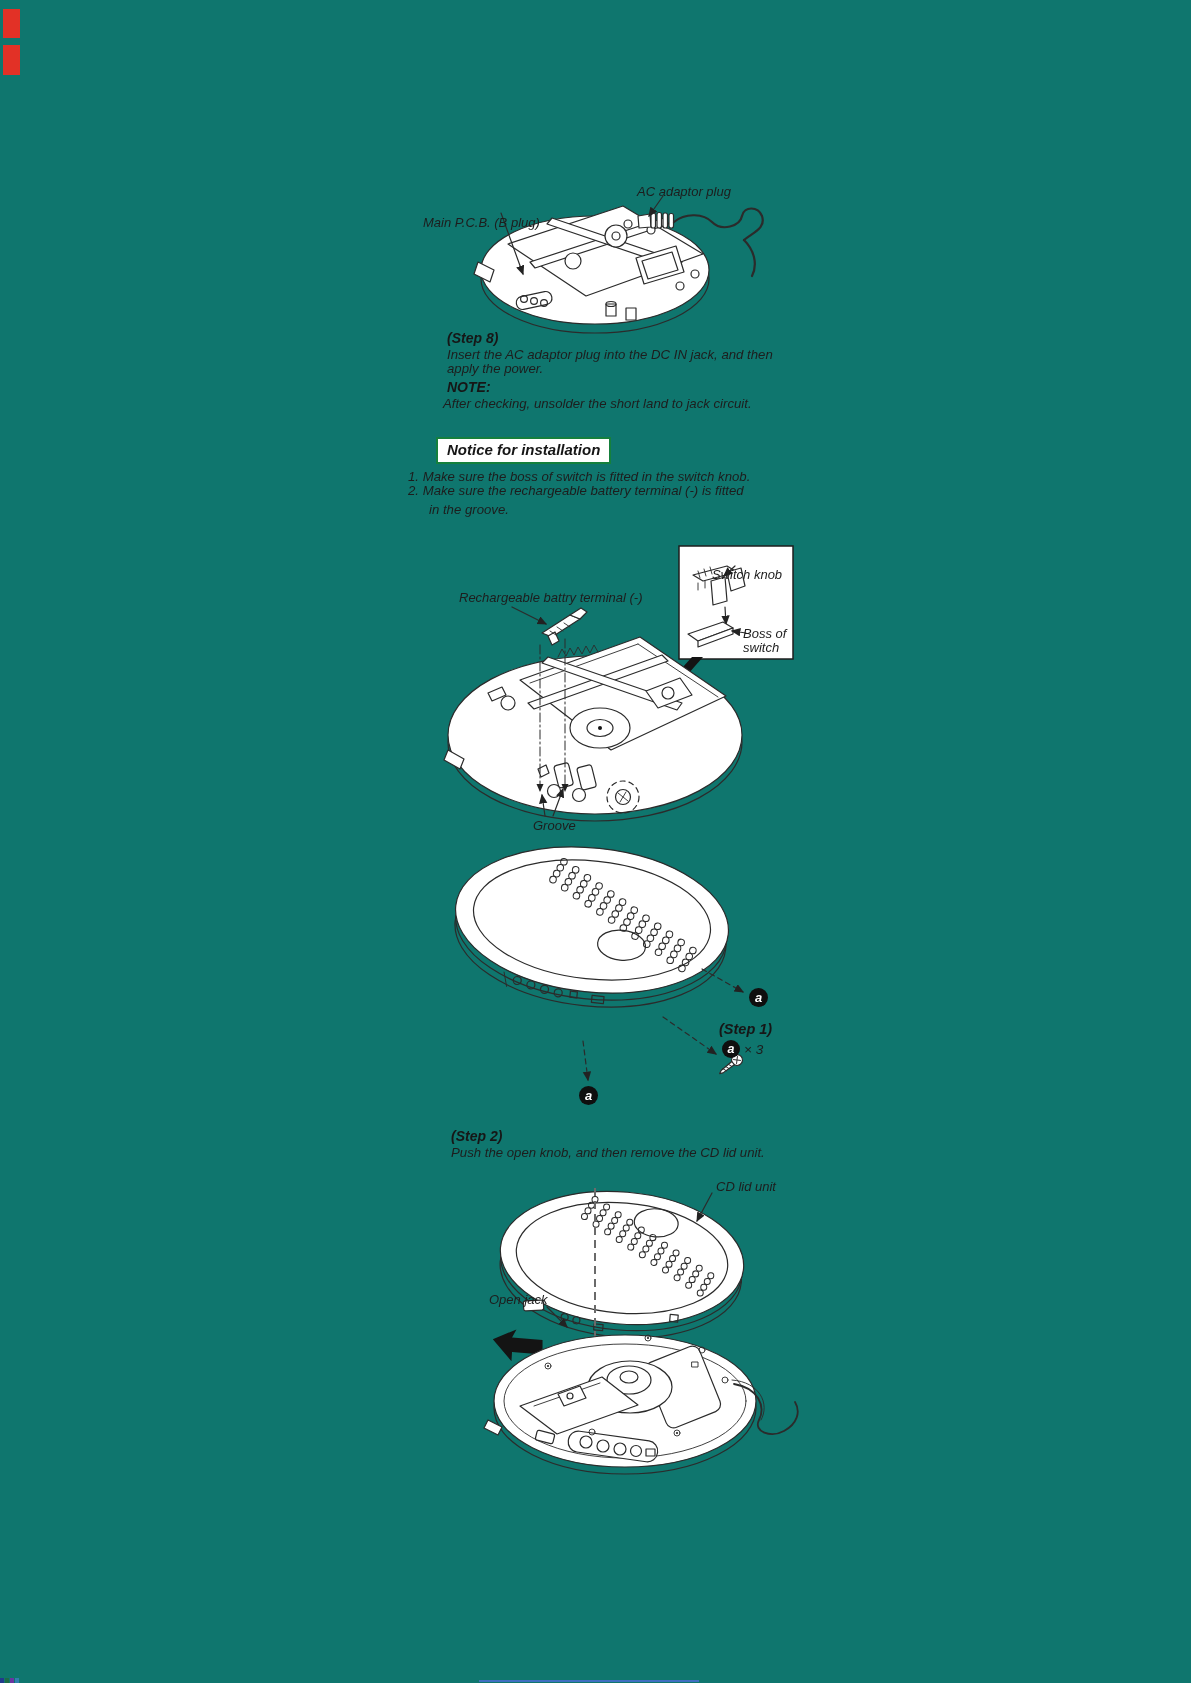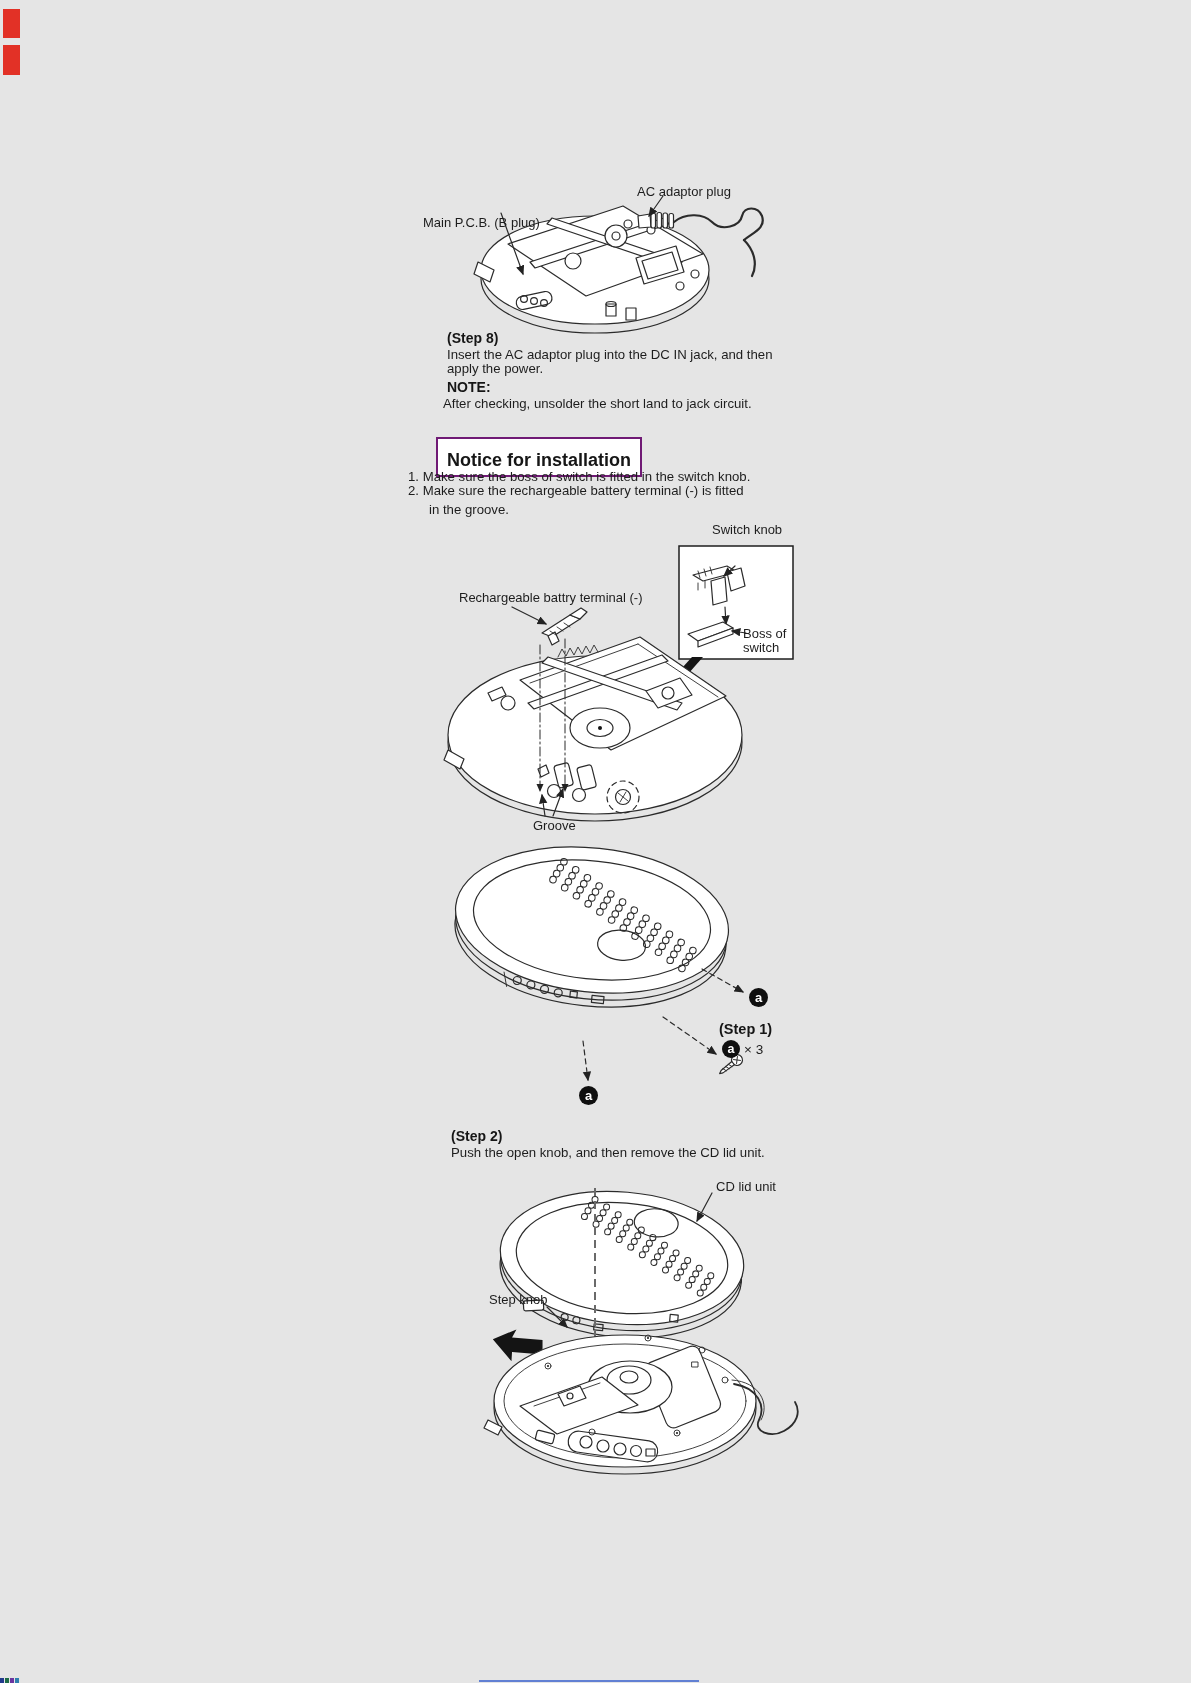--- a/index.html
+++ b/index.html
@@ -1,23 +1,23 @@
 <!DOCTYPE html>
 <html><head>
 <meta charset="utf-8">
 <style>
   html,body{margin:0;padding:0;background:#fff;}
-  .page{position:relative;width:1191px;height:1683px;background:#e5e5e5;overflow:hidden;
-        font-family:"Liberation Sans",sans-serif;color:#1c1c1c;}
+  .page{position:relative;width:1191px;height:1683px;background:#0f766e;overflow:hidden;
+        font-family:"Liberation Sans",sans-serif;color:#1c1c1c;font-style:italic;}
   .abs{position:absolute;}
   .lbl{font-size:13px;white-space:nowrap;color:#1d1d1d;}
   .body-t{font-size:13.2px;white-space:nowrap;color:#1d1d1d;}
   .h{font-weight:700;font-size:14px;white-space:nowrap;color:#161616;}
   .h2{font-weight:700;font-size:14.5px;white-space:nowrap;color:#161616;}
-  .notice-box{border:2px solid #701a75;padding:11px 9px 4px 9px;font-weight:700;font-size:18px;
+  .notice-box{border:2px solid #15803d;padding:2px 9px 4px 9px;font-weight:700;font-size:15px;
               white-space:nowrap;background:#fff;color:#161616;}
   .badge{position:absolute;width:19px;height:19px;border-radius:50%;background:#0f0f0f;color:#fff;
          font-weight:700;font-size:13px;display:flex;align-items:center;justify-content:center;line-height:1;}
   .badge-inline{width:18px;height:18px;border-radius:50%;background:#0f0f0f;color:#fff;font-weight:700;
          font-size:12.5px;display:inline-flex;align-items:center;justify-content:center;line-height:1;}
   .step1row{display:flex;align-items:center;gap:4px;font-size:13.5px;color:#1d1d1d;}
   svg.fig{position:absolute;overflow:visible;}
   .ln{fill:none;stroke:#2b2b2b;stroke-width:1.2;stroke-linejoin:round;stroke-linecap:round;}
   .fw{fill:#ffffff;stroke:#2b2b2b;stroke-width:1.2;stroke-linejoin:round;}
   .thin{stroke-width:0.9;}
@@ -162,21 +162,21 @@
       <line class="ln thin" x1="134" y1="78" x2="140" y2="82"></line>
     </g>
     <line class="ln" x1="82" y1="62" x2="116" y2="79" marker-end="url(#ah2)"></line>
     <line class="ln dashdot" x1="110" y1="100" x2="110" y2="246" marker-end="url(#ah2)"></line>
     <line class="ln dashdot" x1="135" y1="94" x2="135" y2="246" marker-end="url(#ah2)"></line>
     <g>
       <line class="ln" x1="115" y1="271" x2="112" y2="250" marker-end="url(#ah2)"></line>
       <line class="ln" x1="123" y1="271" x2="133" y2="244" marker-end="url(#ah2)"></line>
     </g>
   </svg>
-  <div class="abs lbl" style="left:712px;top:522px;">Switch knob</div>
+  <div class="abs lbl" style="left:712px;top:567px;">Switch knob</div>
   <div class="abs lbl" style="left:743px;top:627px;line-height:13.5px;">
     <div>Boss of</div>
     <div>switch</div>
   </div>
   <div class="abs lbl" style="left:459px;top:590px;">Rechargeable battry terminal (-)</div>
   <div class="abs lbl" style="left:533px;top:818px;">Groove</div>
 
   <svg class="fig" style="left:450px;top:845px;" width="352" height="268" viewBox="0 0 352 268">
     <defs>
       <marker id="ah3" markerWidth="9" markerHeight="8" refX="7" refY="3.5" orient="auto">
@@ -376,15 +376,15 @@
       <circle class="ln thin" cx="208" cy="158" r="3"></circle>
         <circle class="blk" cx="208" cy="158" r="1"></circle>
       <circle class="ln thin" cx="152" cy="252" r="3"></circle>
       <circle class="ln thin" cx="237" cy="253" r="3"></circle>
         <circle class="blk" cx="237" cy="253" r="1"></circle>
       <circle class="ln thin" cx="262" cy="170" r="3"></circle>
       <circle class="ln thin" cx="285" cy="200" r="3"></circle>
     </g>
   </svg>
   <div class="abs lbl" style="left:716px;top:1179px;">CD lid unit</div>
-  <div class="abs lbl" style="left:489px;top:1292px;">Step knob</div>
+  <div class="abs lbl" style="left:489px;top:1292px;">Open jack</div>
 
 </div>
 
 </body></html>

